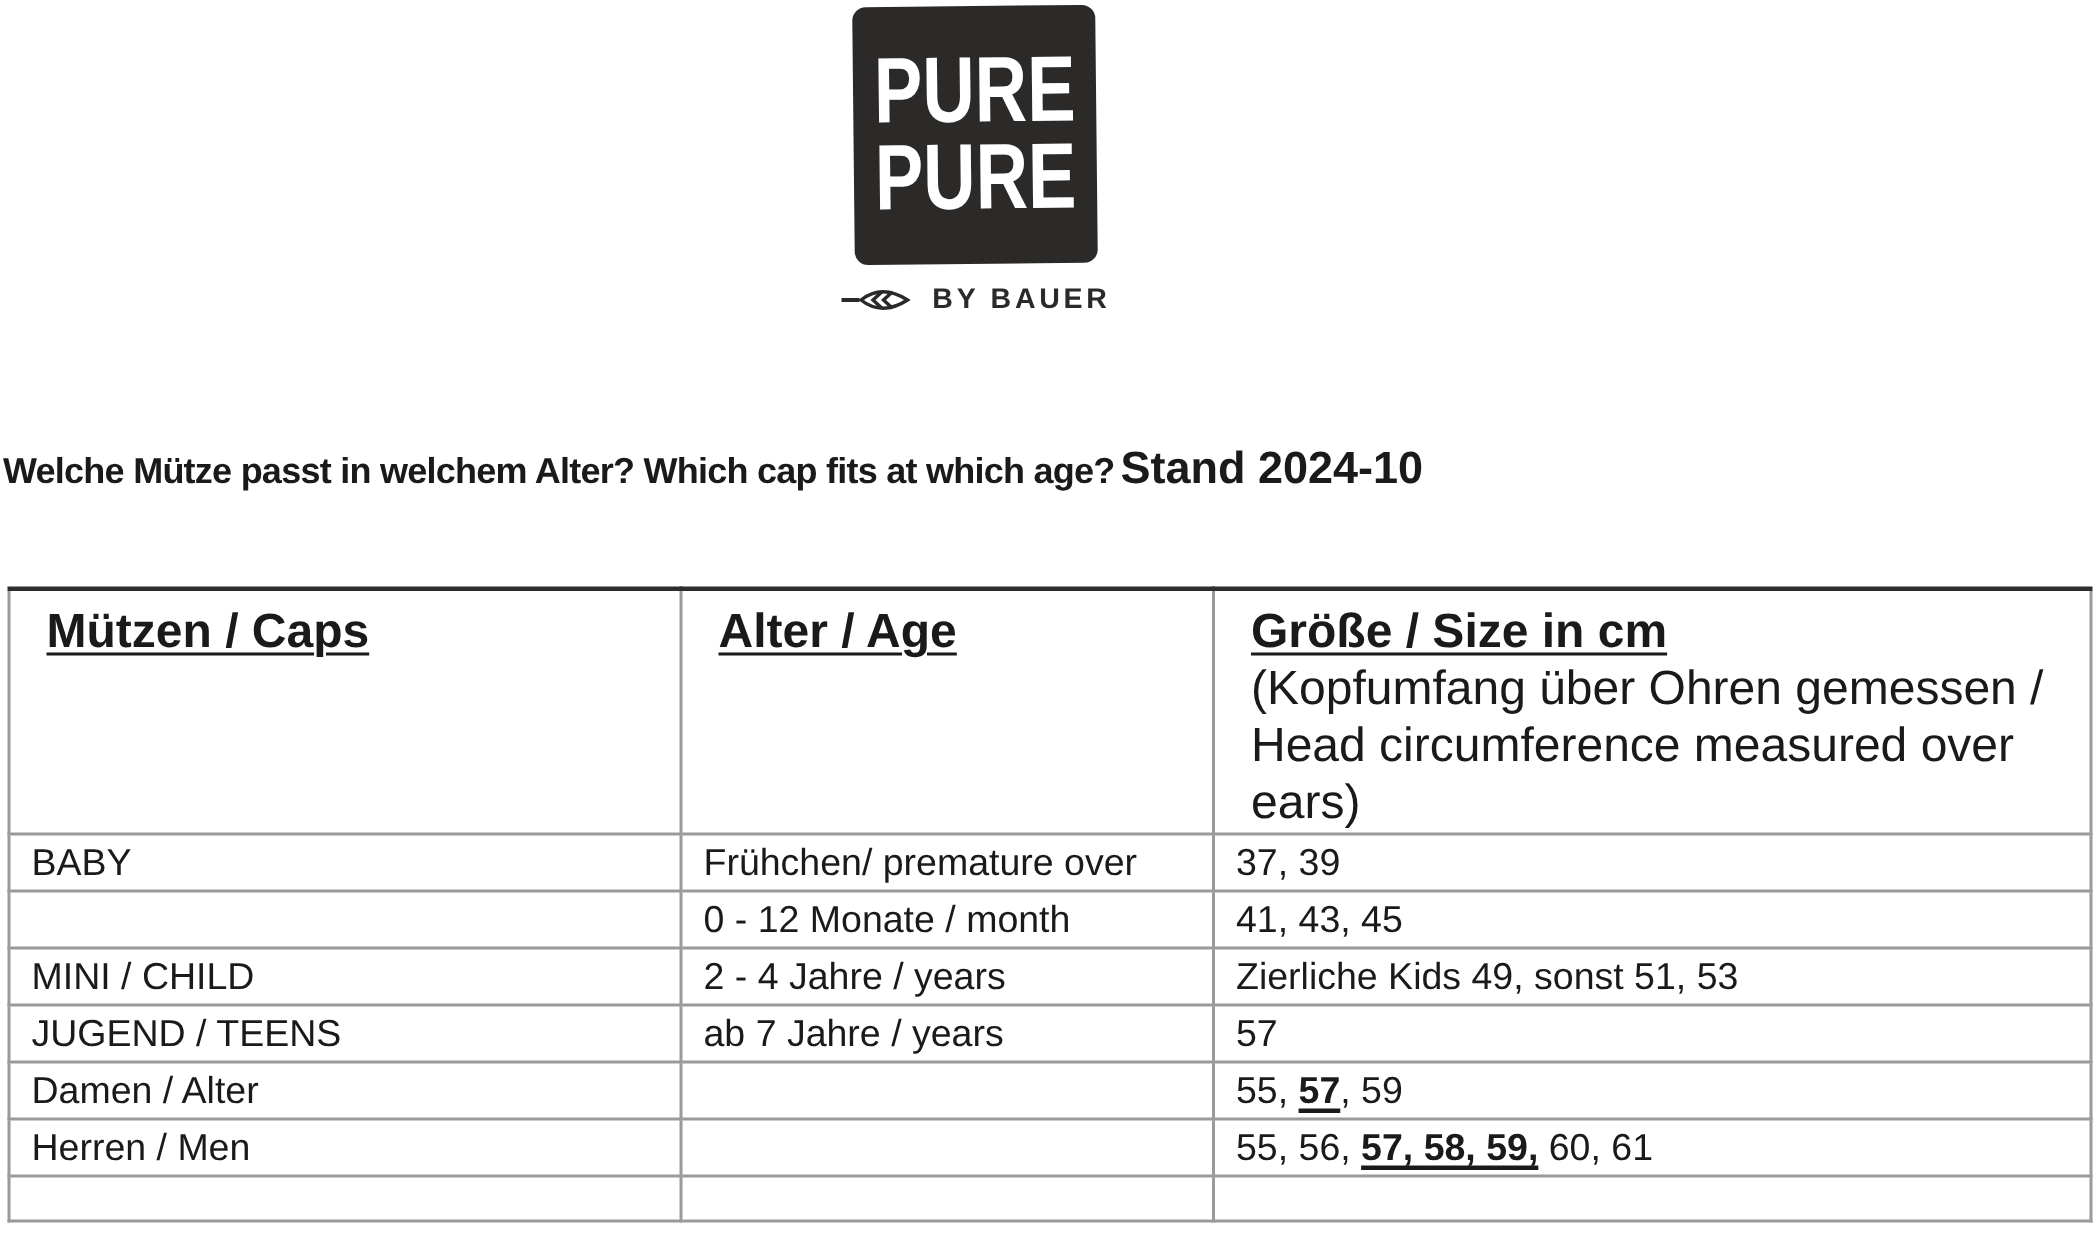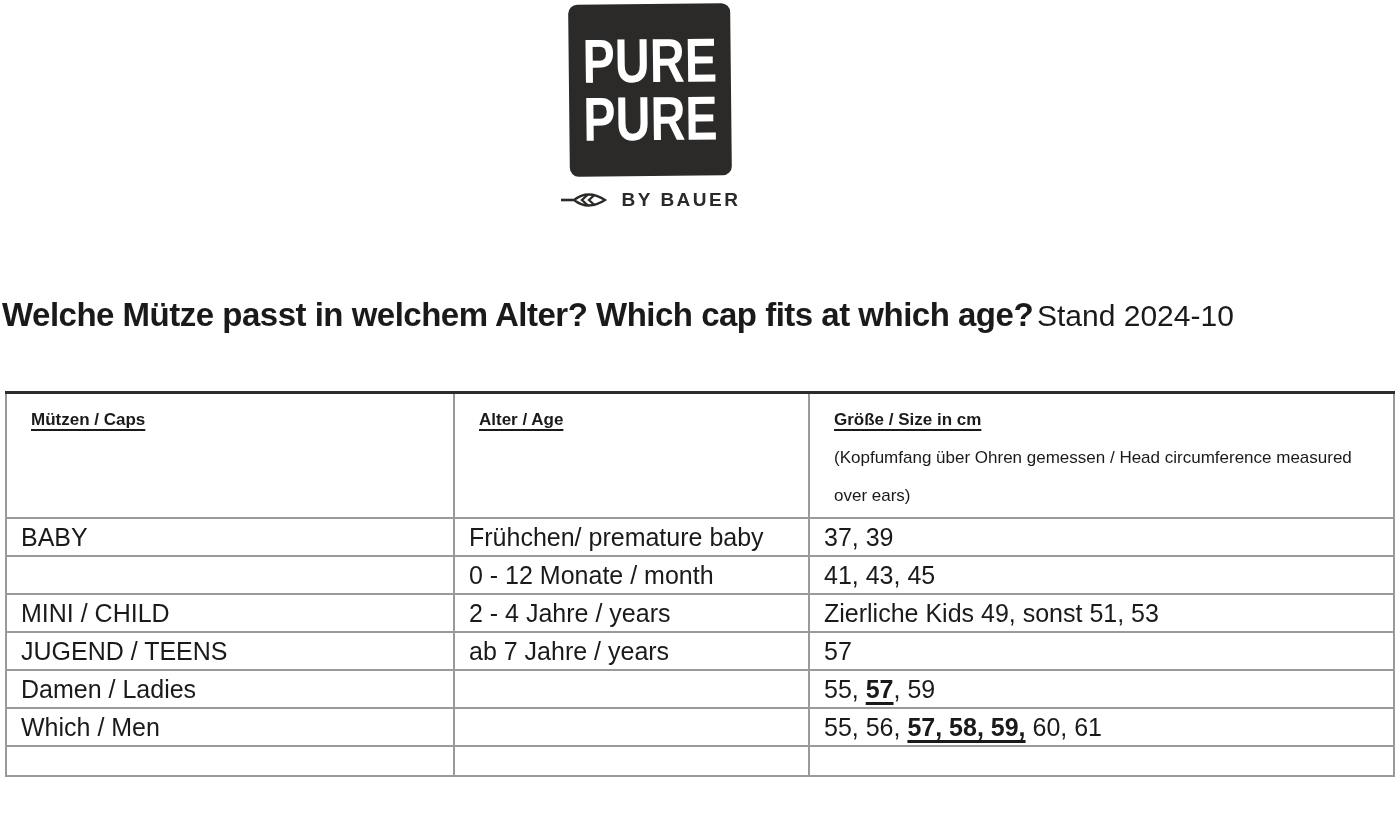--- a/index.html
+++ b/index.html
@@ -46,22 +46,22 @@
     white-space: nowrap;
   }
   .leaf-svg { display: block; }
 
   
   .heading {
     position: absolute; left: 2px; top: 296px;
     white-space: nowrap;
     letter-spacing: -0.5px;
   }
-  .heading-main { font-weight: bold; font-size: 33px; }
-  .heading-stand { font-weight: normal; font-size: 30px; letter-spacing: 0; }
+  .heading-main { font-weight: bold; font-size: 24px; }
+  .heading-stand { font-weight: bold; font-size: 30px; letter-spacing: 0; }
 
   
   table.size-table {
     position: absolute; left: 5px; top: 391px;
     width: 1388px;
     border-collapse: collapse;
     table-layout: fixed;
     border-top: 3px solid #2d2d2d;
   }
   table.size-table th, table.size-table td {
@@ -70,21 +70,21 @@
     text-align: left;
     vertical-align: middle;
     font-size: 25px;
     overflow: hidden;
   }
   table.size-table th {
     height: 107px;
     vertical-align: top;
     padding-top: 7px;
     line-height: 38px;
-    font-size: 17px;
+    font-size: 32px;
     font-weight: normal;
     padding-left: 24px;
   }
   .th-label {
     font-weight: bold;
     text-decoration: underline;
     text-decoration-thickness: 2px;
     text-underline-offset: 4px;
   }
   .th-sub { display: block; font-weight: normal; }
@@ -139,45 +139,45 @@
         </th>
         <th>
           <span class="th-label">Größe / Size in cm</span>
           <span class="th-sub">(Kopfumfang über Ohren gemessen / Head circumference measured over ears)</span>
         </th>
       </tr>
     </thead>
     <tbody id="table-body">
         <tr>
           <td>BABY</td>
-          <td>Frühchen/ premature baby</td>
+          <td>Frühchen/ premature over</td>
           <td><span>37, 39</span></td>
         </tr>
         <tr>
           <td></td>
           <td>0 - 12 Monate / month</td>
           <td><span>41, 43, 45</span></td>
         </tr>
         <tr>
           <td>MINI / CHILD</td>
           <td>2 - 4 Jahre / years</td>
           <td><span>Zierliche Kids 49, sonst 51, 53</span></td>
         </tr>
         <tr>
           <td>JUGEND / TEENS</td>
           <td>ab 7 Jahre / years</td>
           <td><span>57</span></td>
         </tr>
         <tr>
-          <td>Damen / Ladies</td>
+          <td>Damen / Alter</td>
           <td></td>
           <td><span>55, </span><span class="strong">57</span><span>, 59</span></td>
         </tr>
         <tr>
-          <td>Which / Men</td>
+          <td>Herren / Men</td>
           <td></td>
           <td><span>55, 56, </span><span class="strong">57, 58, 59,</span><span> 60, 61</span></td>
         </tr>
         <tr class="empty-row">
           <td></td>
           <td></td>
           <td></td>
         </tr>
       </tbody>
   </table>

